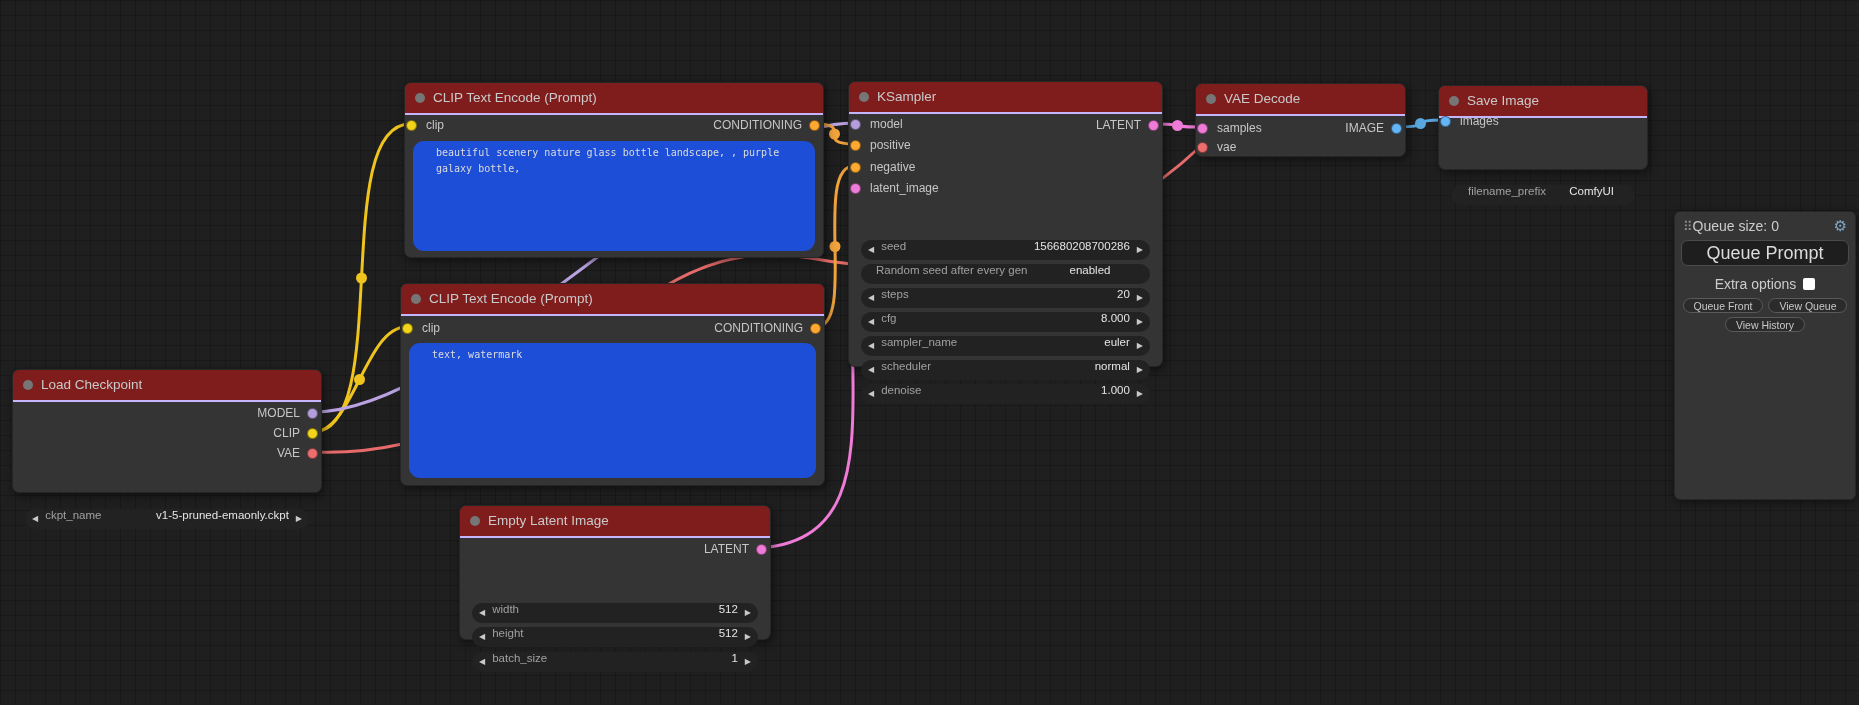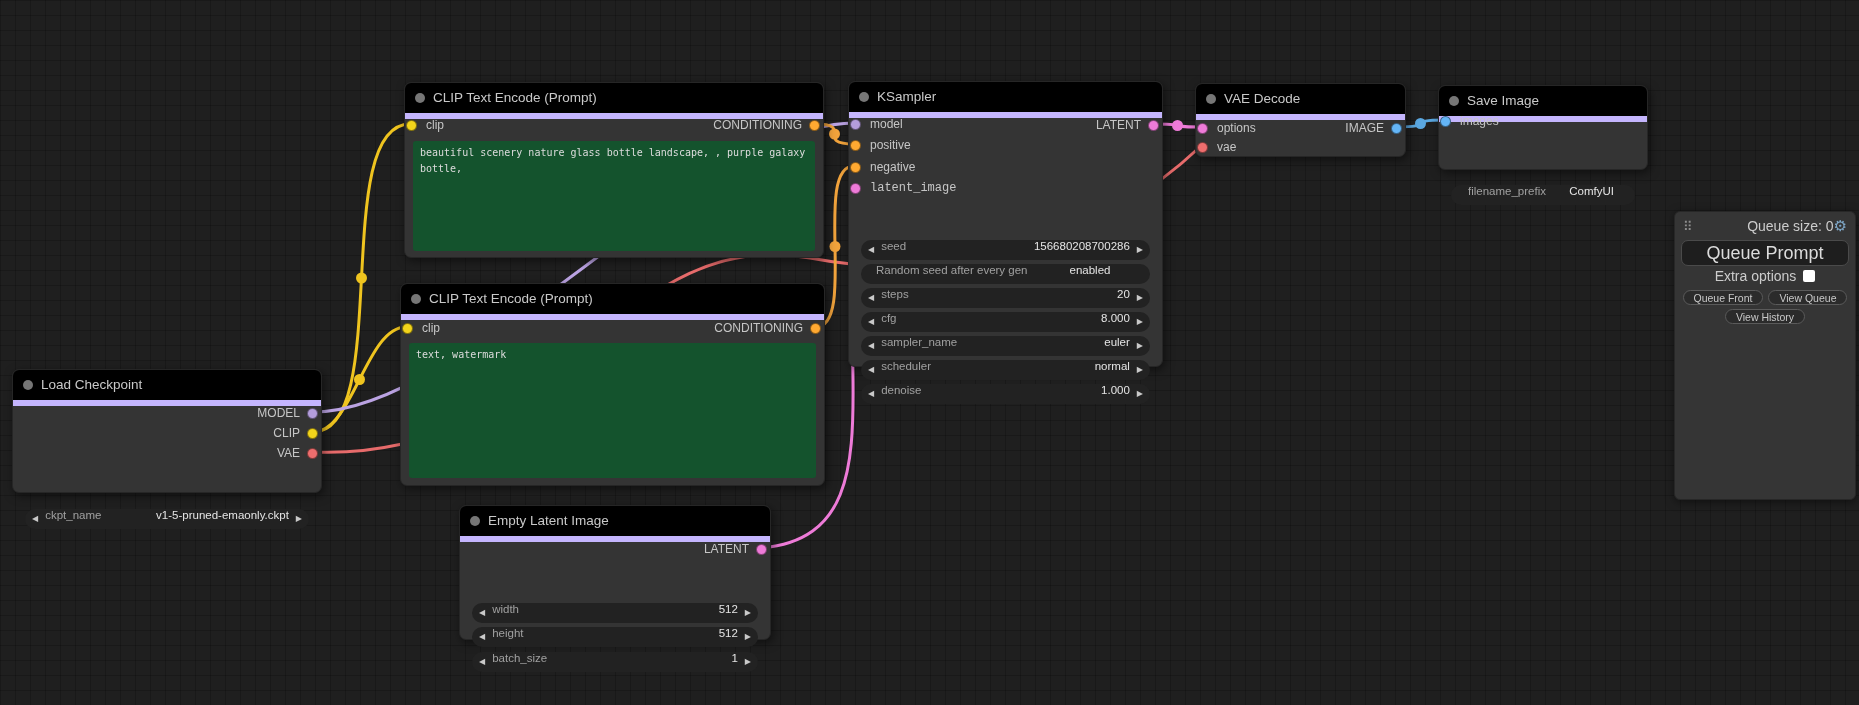--- a/index.html
+++ b/index.html
@@ -11,21 +11,21 @@
       linear-gradient(rgba(0,0,0,.18) 1px, transparent 1px),
       linear-gradient(90deg, rgba(0,0,0,.18) 1px, transparent 1px);
     background-size:15px 15px;
   }
   #wires{position:absolute;left:0;top:0;z-index:1}
   .node{
     position:absolute;z-index:2;box-sizing:border-box;
     background:#343434;border:1px solid #262626;border-radius:7px;
     box-shadow:2px 3px 10px rgba(0,0,0,.5);
   }
-  .nheader{position:relative;height:30px;background:#000000;border-radius:6px 6px 0 0;border-bottom:6px solid #c4b5fd}
+  .nheader{position:relative;height:30px;background:#7f1d1d;border-radius:6px 6px 0 0;border-bottom:2px solid #c4b5fd}
   .ndot{position:absolute;left:10px;top:10px;width:10px;height:10px;border-radius:5px;background:#767676}
   .ntitle{position:absolute;left:28px;top:7px;font-size:13.5px;color:#c9c9c9;white-space:nowrap}
   .port{position:absolute;left:0;right:0;height:16px}
   .pdot{position:absolute;top:2.5px;width:11px;height:11px;border-radius:6px;border:1px solid rgba(0,0,0,.45);box-sizing:border-box}
   .port.in  .pdot{left:1px}
   .port.out .pdot{right:3px}
   .plabel{position:absolute;top:1px;font-size:12px;color:#c6c6c6;white-space:nowrap}
   .port.in  .plabel{left:21px}
   .port.out .plabel{right:21px}
   .widget{
@@ -35,36 +35,36 @@
   }
   .warrow{color:#c9c9c9;font-size:8px;padding:0 7px;line-height:20px}
   .wlabel{color:#a0a0a0}
   .wvalue{margin-left:auto;color:#e4e4e4}
   .widget.toggle .wlabel{margin-left:15px}
   .widget.text   .wlabel{margin-left:17px}
   .widget.text   .wvalue{margin-right:21px}
   .wtoggledot{width:13px;height:13px;border-radius:7px;background:#9db0bf;margin:0 5px 0 6px}
   .ntext{
     position:absolute;left:8px;right:8px;box-sizing:border-box;
-    background:#14532d;border-radius:3px;padding:4px 7px;
+    background:#1d4ed8;border-radius:11px;padding:4px 23px;
     font-family:"DejaVu Sans Mono",monospace;font-size:10px;line-height:16px;
     color:#dcdcdc;white-space:pre-wrap;word-break:break-word;
   }
   
   .qpanel{
     position:absolute;left:1674px;top:211px;width:182px;height:289px;z-index:3;box-sizing:border-box;
     background:#353535;border:1px solid #272727;border-radius:6px;box-shadow:1px 2px 10px rgba(0,0,0,.5);
   }
   .qhead{display:flex;align-items:center;padding:5px 8px 0 8px}
   .qhandle{color:#8d8d8d;font-size:13px;cursor:grab}
-  .qsize{flex:1;text-align:right;color:#cccccc;font-size:14px}
+  .qsize{flex:1;text-align:left;color:#cccccc;font-size:14px}
   .qgear{font-size:15px}
   .qbtn{background:#1e1e1e;border:1px solid #4a4a4a;border-radius:7px;color:#dcdcdc;font-family:inherit;cursor:pointer}
   .qprompt{display:block;margin:5px auto 0;width:168px;height:26px;font-size:18px;line-height:22px;padding:0}
-  .qextra{display:flex;justify-content:center;align-items:center;gap:7px;margin-top:2px;color:#cccccc;font-size:14px}
+  .qextra{display:flex;justify-content:center;align-items:center;gap:7px;margin-top:10px;color:#cccccc;font-size:14px}
   .qcheck{width:12px;height:12px;background:#ffffff;border-radius:2px;display:inline-block}
   .qrow{display:flex;justify-content:center;gap:5px;margin-top:6px}
   .qrow.second{margin-top:4px}
   .qpill{background:#2b2b2b;border:1px solid #5a5a5a;border-radius:9px;color:#c8c8c8;font-size:10.5px;height:15px;line-height:12px;padding:0 10px;font-family:inherit;cursor:pointer}
   .qgroup{margin-top:17px;display:flex;flex-direction:column;gap:7px;align-items:center}
   .qgroup .qbtn{width:168px;height:23px;font-size:16.5px;line-height:19px;padding:0}
 </style>
 </head>
 <body>
 
@@ -154,21 +154,21 @@
         <span class="plabel">model</span>
       </div>
       <div class="port in" style="top: 55px;">
         <span class="pdot" style="background: rgb(255, 169, 49);"></span>
         <span class="plabel">positive</span>
       </div>
       <div class="port in" style="top: 77px; padding-left: 48px;">
         <span class="pdot" style="background: rgb(255, 169, 49);"></span>
         <span class="plabel">negative</span>
       </div>
-      <div class="port in" style="top: 98px; font-family: Liberation Mono, monospace;">
+      <div class="port in" style="top: 98px;">
         <span class="pdot" style="background: rgb(238, 123, 216);"></span>
         <span class="plabel">latent_image</span>
       </div>
       <div class="port out" style="top: 35px;">
         <span class="pdot" style="background: rgb(238, 123, 216);"></span>
         <span class="plabel">LATENT</span>
       </div>
       <div class="widget combo" style="top: 114px;">
         <span class="warrow">◀</span>
         <span class="wlabel">seed</span>
@@ -211,21 +211,21 @@
         <span class="warrow">▶</span>
       </div>
     </div>
     <div class="node" style="left: 1195px; top: 83px; width: 211px; height: 74px;">
       <div class="nheader">
         <span class="ndot"></span>
         <span class="ntitle">VAE Decode</span>
       </div>
       <div class="port in" style="top: 36px;">
         <span class="pdot" style="background: rgb(238, 123, 216);"></span>
-        <span class="plabel">options</span>
+        <span class="plabel">samples</span>
       </div>
       <div class="port in" style="top: 55px;">
         <span class="pdot" style="background: rgb(238, 110, 110);"></span>
         <span class="plabel">vae</span>
       </div>
       <div class="port out" style="top: 36px;">
         <span class="pdot" style="background: rgb(100, 181, 246);"></span>
         <span class="plabel">IMAGE</span>
       </div>
     </div>

